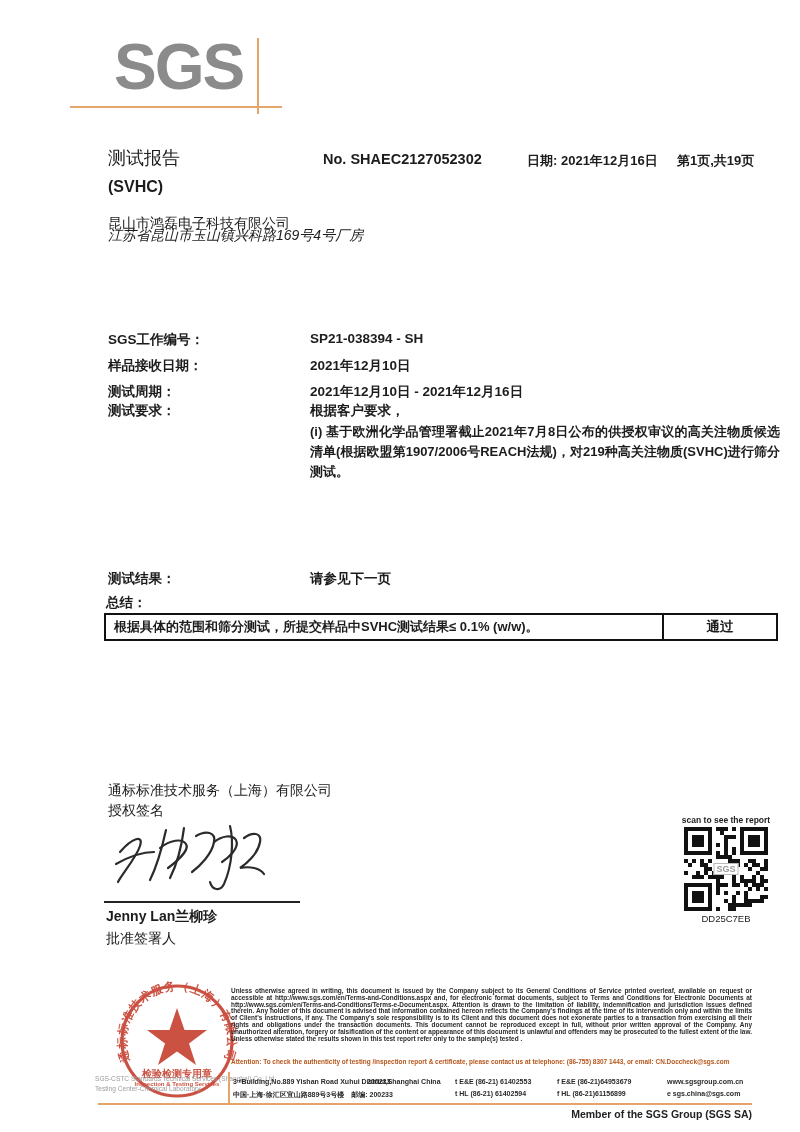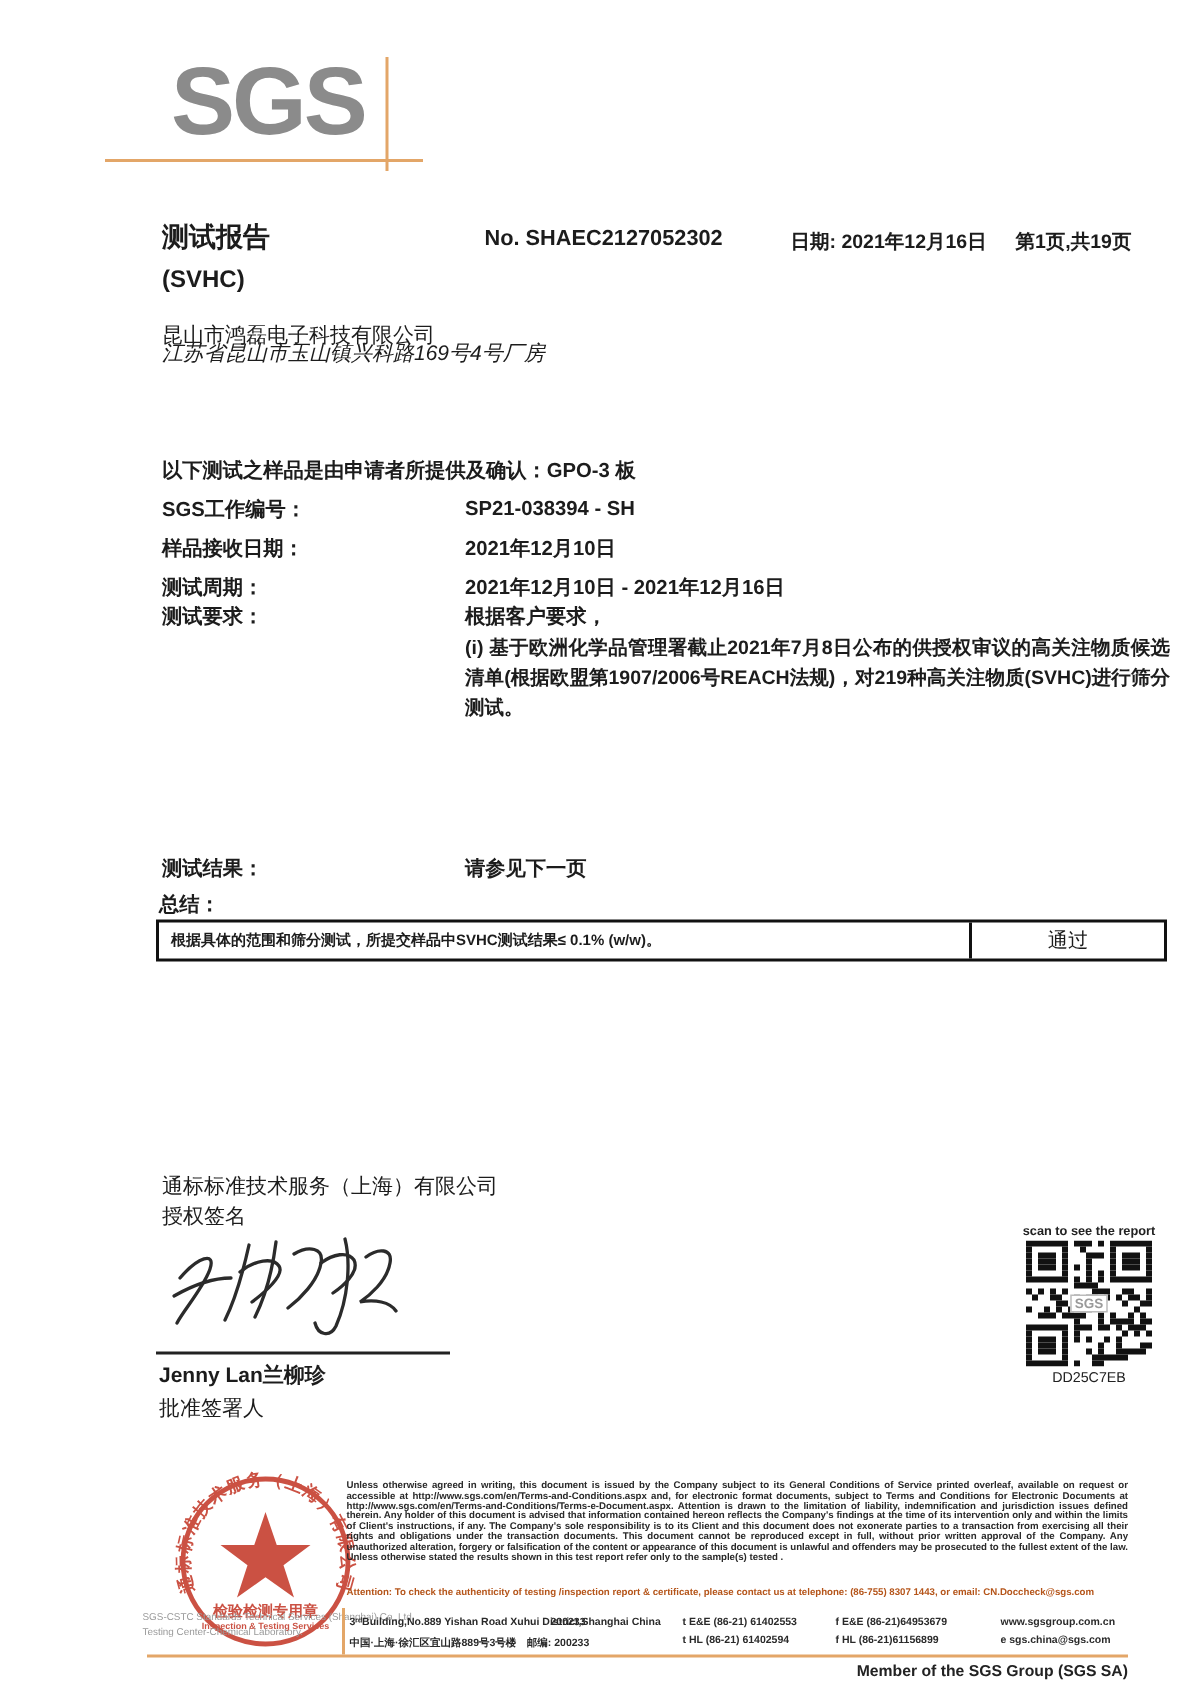--- a/index.html
+++ b/index.html
@@ -7,21 +7,21 @@
   body { font-family:"Liberation Sans","DejaVu Sans",sans-serif; color:#1c1c1c; }
   .page { position:relative; width:800px; height:1132px; background:#fff; overflow:hidden;margin-left:40px; }
 
   
   .logo-text { position:absolute; left:74px; top:30px; font-size:64px; font-weight:900;
                letter-spacing:-2px; color:#8b8b8b; font-family:"Liberation Sans",sans-serif; }
   .logo-hline { position:absolute; left:30px; top:106px; width:212px; height:2px; background:#e3a668; }
   .logo-vline { position:absolute; left:217px; top:38px; width:2px; height:76px; background:#e3a668; }
 
   
-  .title1 { position:absolute; left:68px; top:146px; font-size:18px; font-weight:bold; }
+  .title1 { position:absolute; left:68px; top:146px; font-size:18px; font-weight:normal; }
   .title2 { position:absolute; left:68px; top:178px; font-size:16px; font-weight:bold; }
   .report-no { position:absolute; left:283px; top:151px; font-size:14.5px; font-weight:bold; }
   .hdr-date { position:absolute; left:487px; top:152px; font-size:13px; font-weight:600; }
   .hdr-page { position:absolute; left:637px; top:152px; font-size:13px; font-weight:700; }
 
   
   .app-name { position:absolute; left:68px; top:215px; font-size:14px; }
   .app-addr { position:absolute; left:68px; top:227px; font-size:14px;font-style:italic; }
 
   
@@ -31,23 +31,23 @@
   .req-p { position:absolute; left:270px; width:470px; font-size:13px; font-weight:600;
            line-height:20px; text-align:justify; }
   .result-label { top:570px; }
   .result-value { top:570px; }
 
   
   .sum-label { position:absolute; left:66px; top:594px; font-size:13.5px; font-weight:600; }
   .sum-table { position:absolute; left:64px; top:613px; width:674px; height:28px;
                border:2px solid #111; display:flex; }
   .sum-left { flex:1; border-right:2px solid #111; display:flex; align-items:center;
-              padding:0 8px; font-size:10px; font-weight:bold; }
-  .sum-right { width:128px; display:flex; align-items:center; justify-content:center;
-               font-size:13.5px; font-weight:normal; }
+              padding:0 8px; font-size:13px; font-weight:bold; }
+  .sum-right { width:112px; display:flex; align-items:center; justify-content:center;
+               font-size:13.5px; font-weight:bold; }
 
   
   .sig-company { position:absolute; left:68px; top:782px; font-size:14px; }
   .sig-auth { position:absolute; left:68px; top:802px; font-size:14px; }
   .sig-svg { position:absolute; left:70px; top:818px; }
   .sig-line { position:absolute; left:64px; top:901px; width:196px; height:2px; background:#222; }
   .sig-name { position:absolute; left:66px; top:908px; font-size:14px; font-weight:bold; }
   .sig-title { position:absolute; left:66px; top:930px; font-size:14px; }
 
   
@@ -85,21 +85,20 @@
 
   <div class="title1">测试报告</div>
   <div class="title2">(SVHC)</div>
   <div class="report-no">No. SHAEC2127052302</div>
   <div class="hdr-date">日期: 2021年12月16日</div>
   <div class="hdr-page">第1页,共19页</div>
 
   <div class="app-name">昆山市鸿磊电子科技有限公司</div>
   <div class="app-addr">江苏省昆山市玉山镇兴科路169号4号厂房</div>
 
-  <div class="intro">以下测试之样品是由申请者所提供及确认：GPO-3 板</div>
 
   <div class="flabel" style="top:331px">SGS工作编号：</div>
   <div class="fvalue" style="top:331px">SP21-038394 - SH</div>
 
   <div class="flabel" style="top:357px">样品接收日期：</div>
   <div class="fvalue" style="top:357px">2021年12月10日</div>
 
   <div class="flabel" style="top:383px">测试周期：</div>
   <div class="fvalue" style="top:383px">2021年12月10日 - 2021年12月16日</div>
 

